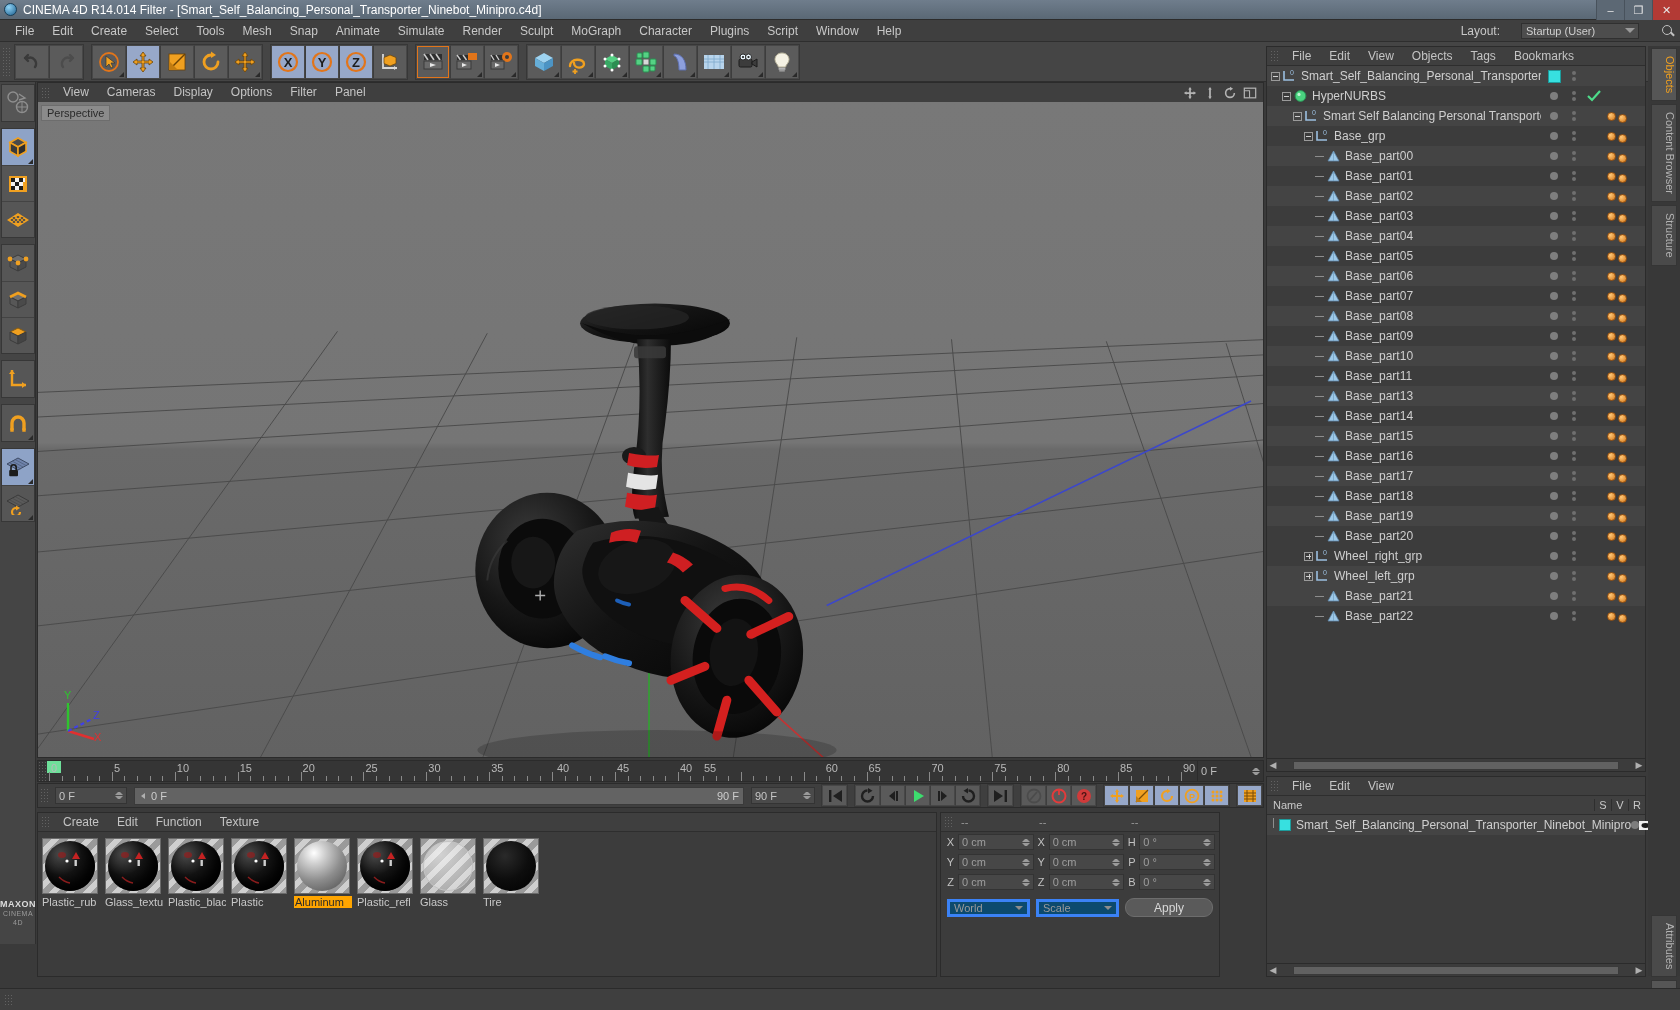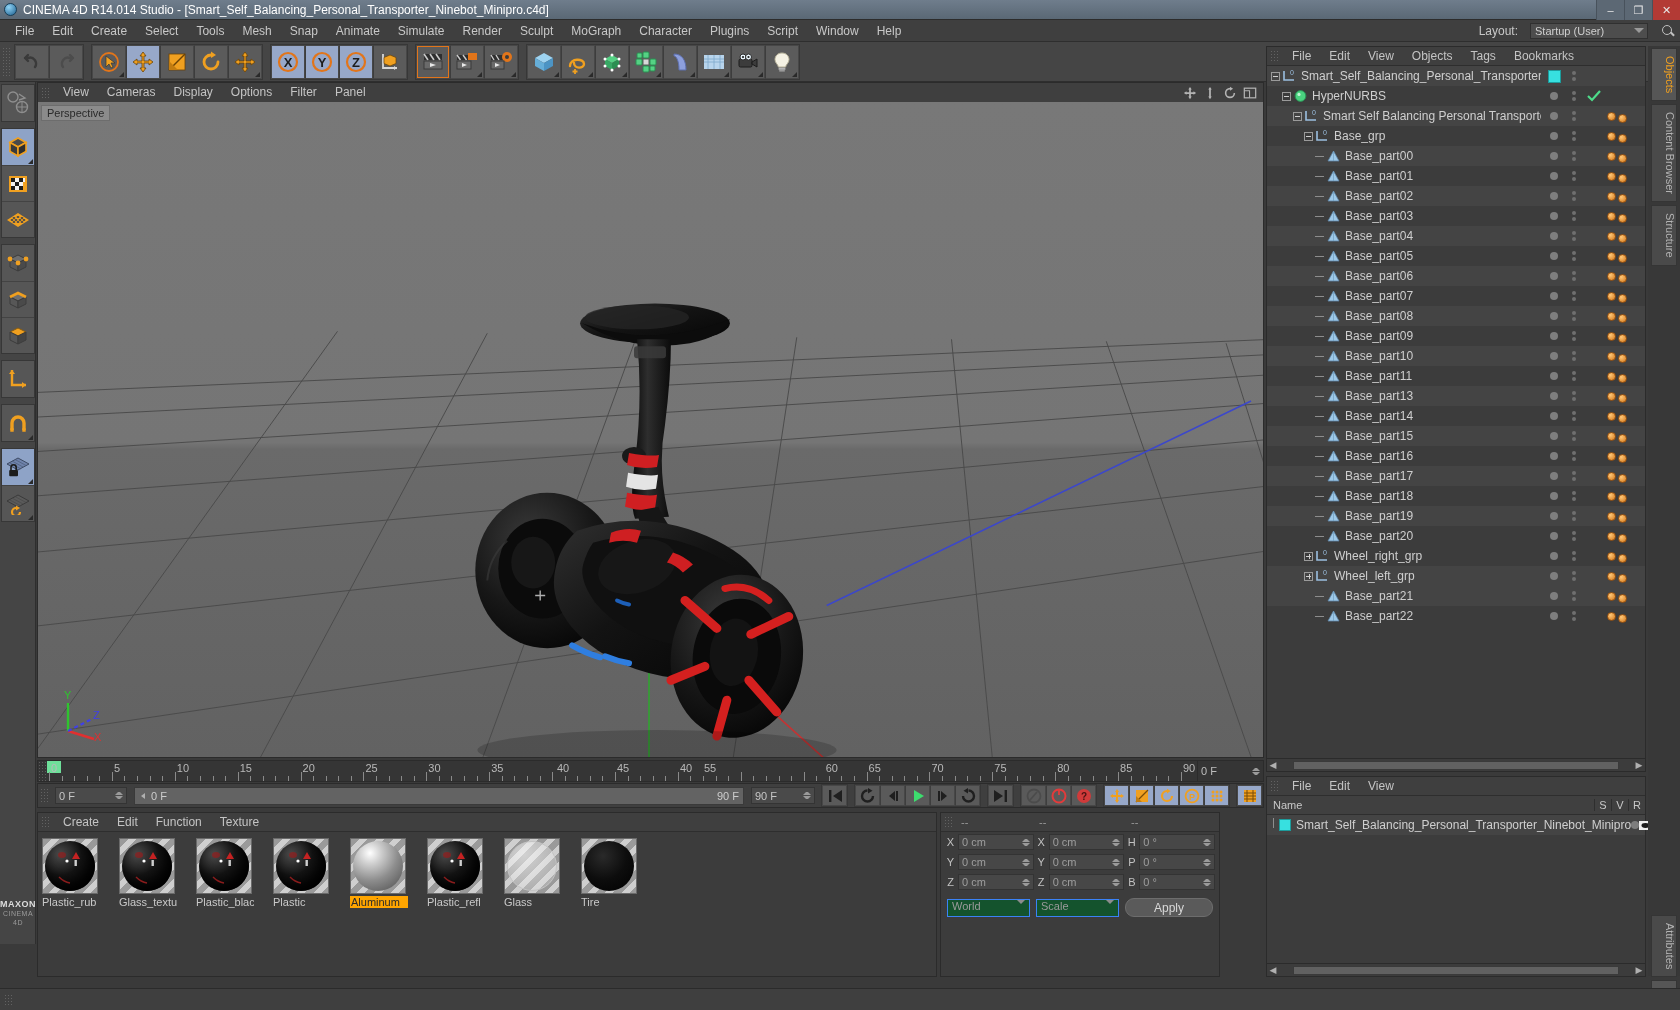--- a/index.html
+++ b/index.html
@@ -30,21 +30,21 @@
     color:#e8e8e8;font-size:11px;background:#5c6874;border-left:1px solid #48525c;
   }
   .tb-btn.close { background:#b33a35; }
 
   
   .menubar {
     height:22px; background:#3f3f3f; display:flex; align-items:center;
     padding-left:6px; border-bottom:1px solid #2e2e2e;
   }
   .menuitem { padding:0 9px; line-height:22px; font-size:12px; color:#c8c8c8; cursor:default; }
-  .layoutbox { margin-left:auto; display:flex; align-items:center; gap:12px; padding-right:4px; }
+  .layoutbox { margin-left:auto; display:flex; align-items:center; gap:21px; padding-right:4px; }
   .layout-label { font-size:12px; color:#c8c8c8; }
   .layout-sel {
     width:118px; height:16px; background:#4d4d4d; border:1px solid #303030;
     display:flex; align-items:center; padding:0 4px; font-size:11px; color:#cfcfcf;
     position:relative;
   }
   .layout-sel .caret {
     position:absolute; right:3px; width:0;height:0;
     border-left:5px solid transparent;border-right:5px solid transparent;
     border-top:5px solid #9a9a9a;
@@ -169,21 +169,21 @@
   .matpanel {
     position:absolute; left:37px; top:812px; width:900px; height:165px;
     background:#3c3c3c; border:1px solid #2b2b2b;
   }
   .panel-menu {
     height:19px; background:#3f3f3f; display:flex; align-items:center; padding-left:3px;
     border-bottom:1px solid #2e2e2e;
   }
   .panel-menu .grip{height:12px;width:9px;margin-right:4px;}
   .panel-menu .mi{padding:0 9px;font-size:12px;line-height:19px;color:#c4c4c4;}
-  .matgrid { display:flex; padding:6px 4px; gap:17px;align-items:flex-end; }
+  .matgrid { display:flex; padding:6px 4px; gap:3px;align-items:flex-end; }
   .mat { width:60px; }
   .mat-thumb {
     width:56px;height:56px;border:1px solid #6a6a6a;
     background-image:
       repeating-linear-gradient(135deg,#9a9a9a 0 6px,#cfcfcf 6px 12px);
     display:flex;align-items:center;justify-content:center;
   }
   .mat-sphere{width:50px;height:50px;border-radius:50%;}
   .mat-name{font-size:11px;color:#c9c9c9;margin-top:2px;white-space:nowrap;overflow:hidden;
     width:58px;}
@@ -201,22 +201,22 @@
   .coord-head .grip{height:12px;width:9px;margin-right:8px;}
   .coord-head span{font-size:11px;color:#9a9a9a;}
   .crow { display:flex; align-items:center; gap:2px; padding:2px 4px; }
   .clab{width:11px;font-size:11px;color:#c2c2c2;text-align:center;}
   .cfield{
     flex:1;height:16px;background:#474747;border:1px solid #333;display:flex;
     align-items:center;padding:0 3px;font-size:11px;color:#9e9e9e;
   }
   .crow2{display:flex;gap:6px;padding:6px 6px 0 6px;align-items:center;}
   .csel{
-    flex:1;height:18px;background:#14532d;border:1px solid #3b82f6;position:relative;
-    display:flex;padding:0 4px;font-size:11px;color:#9a9a9a;
+    flex:1;height:18px;background:#0c4a6e;border:3px solid #3b82f6;position:relative;
+    display:flex;align-items:center;padding:0 4px;font-size:11px;color:#9a9a9a;
   }
   .csel .caret{position:absolute;right:4px;width:0;height:0;
     border-left:4px solid transparent;border-right:4px solid transparent;
     border-top:4px solid #8d8d8d;}
   .cbtn{
     width:88px;height:19px;border-radius:9px;background:#5a5a5a;border:1px solid #6d6d6d;
     display:flex;align-items:center;justify-content:center;font-size:12px;color:#d8d8d8;
   }
 
   
@@ -285,21 +285,21 @@
   .statusbar .grip{height:12px;width:9px;margin:0;}
   .status-text{font-size:12px;color:#c6c6c6;}
 </style>
 </head>
 <body>
 
 <div class="app">
 
   <div class="titlebar">
     <div class="tb-ico"></div>
-    <div class="tb-title">CINEMA 4D R14.014 Studio - [Smart_Self_Balancing_Personal_Transporter_Ninebot_Minipro.c4d]</div>
+    <div class="tb-title">CINEMA 4D R14.014 Filter - [Smart_Self_Balancing_Personal_Transporter_Ninebot_Minipro.c4d]</div>
     <div class="tb-btns">
       <div class="tb-btn">–</div>
       <div class="tb-btn">❐</div>
       <div class="tb-btn close">✕</div>
     </div>
   </div>
 
   <div class="menubar">
     <div id="menu-items" style="display:flex">
         <div class="menuitem">File</div>

